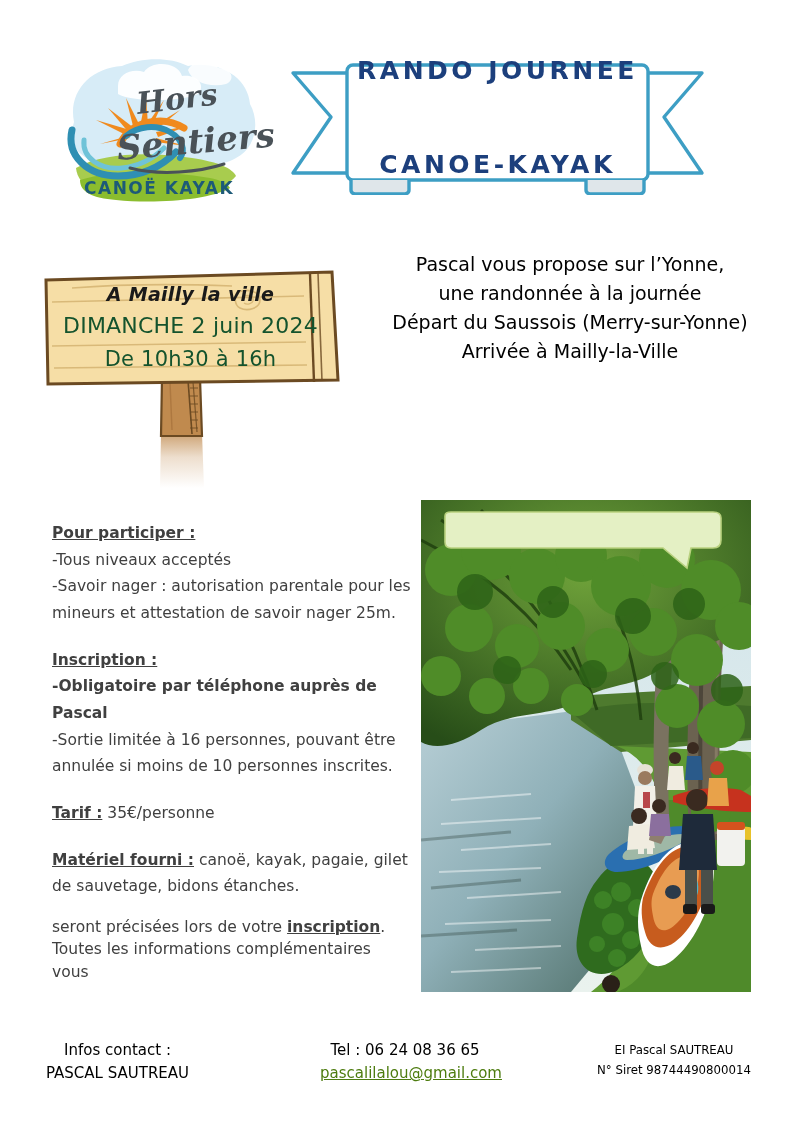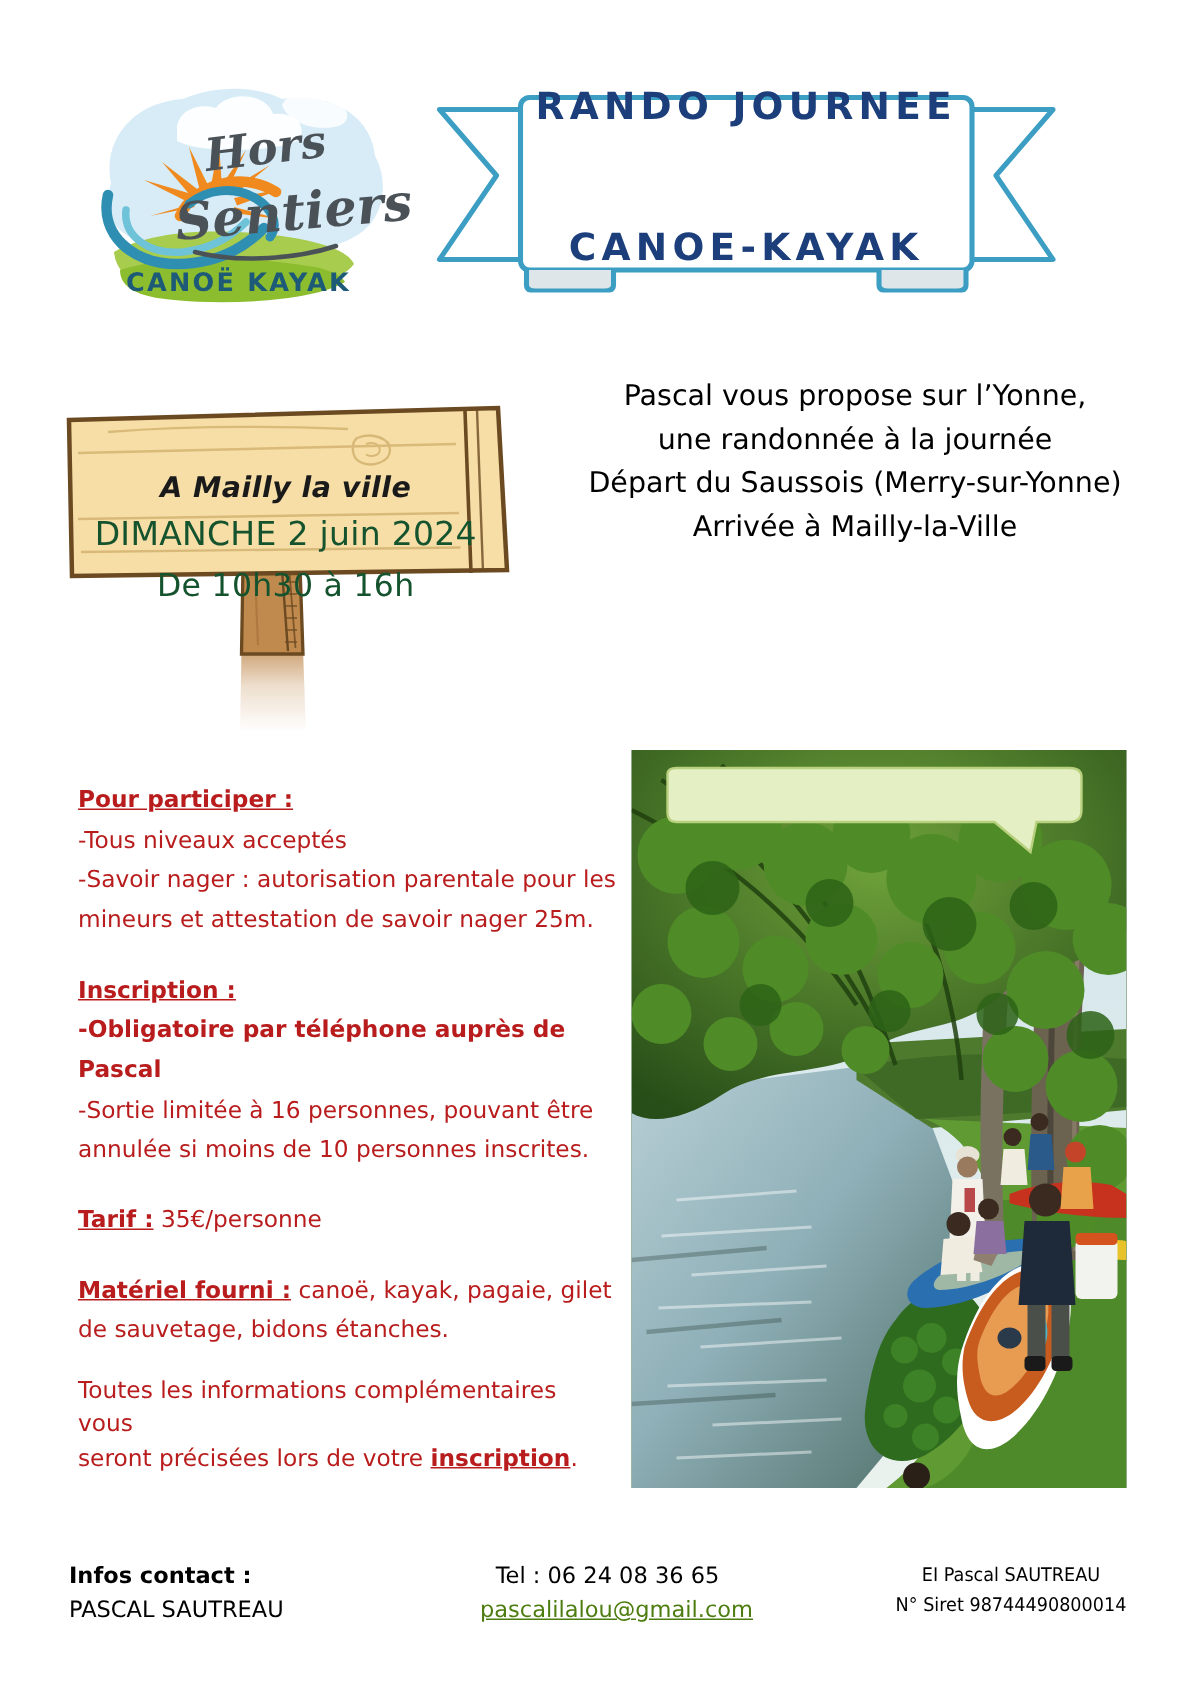--- a/index.html
+++ b/index.html
@@ -66,21 +66,20 @@
     left: 42px; top: 258px;
     width: 305px; height: 250px;
   }
   .sign svg { display: block; }
   .sign-text {
     position: absolute;
     left: 0; top: 22px;
     width: 297px;
     text-align: center;
     pointer-events: none;
-    margin-top: 31px;
   }
   .sign-line1 {
     font-family: "DejaVu Sans", sans-serif;
     font-style: italic;
     font-weight: bold;
     font-size: 19px;
     color: #1a1a1a;
     line-height: 1.5;
     letter-spacing: 0.3px;
   }
@@ -111,21 +110,21 @@
   .intro .b { font-weight: normal; }
 
   
   .body-text {
     position: absolute;
     left: 52px; top: 520px;
     width: 360px;
     font-family: "DejaVu Sans", sans-serif;
     font-size: 15.5px;
     line-height: 1.72;
-    color: #b91c1c;
+    color: #404040;
   }
   .body-text .hd {
     font-weight: bold;
     text-decoration: underline;
   }
   .body-text .b { font-weight: bold; }
   .body-text p { margin: 0; }
   .body-text .gap { height: 20px; }
   .body-text .gap-sm { height: 16px; }
   .arrow-row {
@@ -185,21 +184,21 @@
     font-family: "DejaVu Sans", sans-serif;
     font-size: 15px;
     line-height: 1.55;
     color: #000;
   }
   .foot-left  { left: 46px;  top: 4px; }
   .foot-mid   { left: 320px; top: 4px; text-align: center; width: 170px; }
   .foot-right { left: 580px; top: 5px; width: 200px; text-align: center;
                 font-size: 12.5px; line-height: 1.6; transform: scaleX(0.94);
                 transform-origin: left top; }
-  .foot-left .b { font-weight: bold; }
+  .foot-left .b { font-weight: normal; text-align: center; }
   .mail {
     color: #4d7c0f;
     text-decoration: underline;
     display: inline-block;
   }
 </style>
 </head>
 <body>
 
 <div class="page">
@@ -537,22 +536,22 @@
     <p><span class="hd">Tarif :</span><span> 35€/personne</span></p>
 
     <div class="gap"></div>
 
     <p><span class="hd">Matériel fourni :</span><span> canoë, kayak, pagaie, gilet</span></p>
     <p>de sauvetage, bidons étanches.</p>
 
 
     <div class="gap-sm"></div>
 
+    <p class="tight"><span>seront précisées lors de votre </span><span class="hd">inscription</span><span>.</span></p>
     <p class="tight">Toutes les informations complémentaires vous</p>
-    <p class="tight"><span>seront précisées lors de votre </span><span class="hd">inscription</span><span>.</span></p>
   </div>
 
   <div class="footer">
     <div class="foot-col foot-left">
       <div class="b">Infos contact :</div>
       <div>PASCAL SAUTREAU</div>
     </div>
     <div class="foot-col foot-mid">
       <div>Tel : 06 24 08 36 65</div>
       <div><span class="mail">pascalilalou@gmail.com</span></div>

